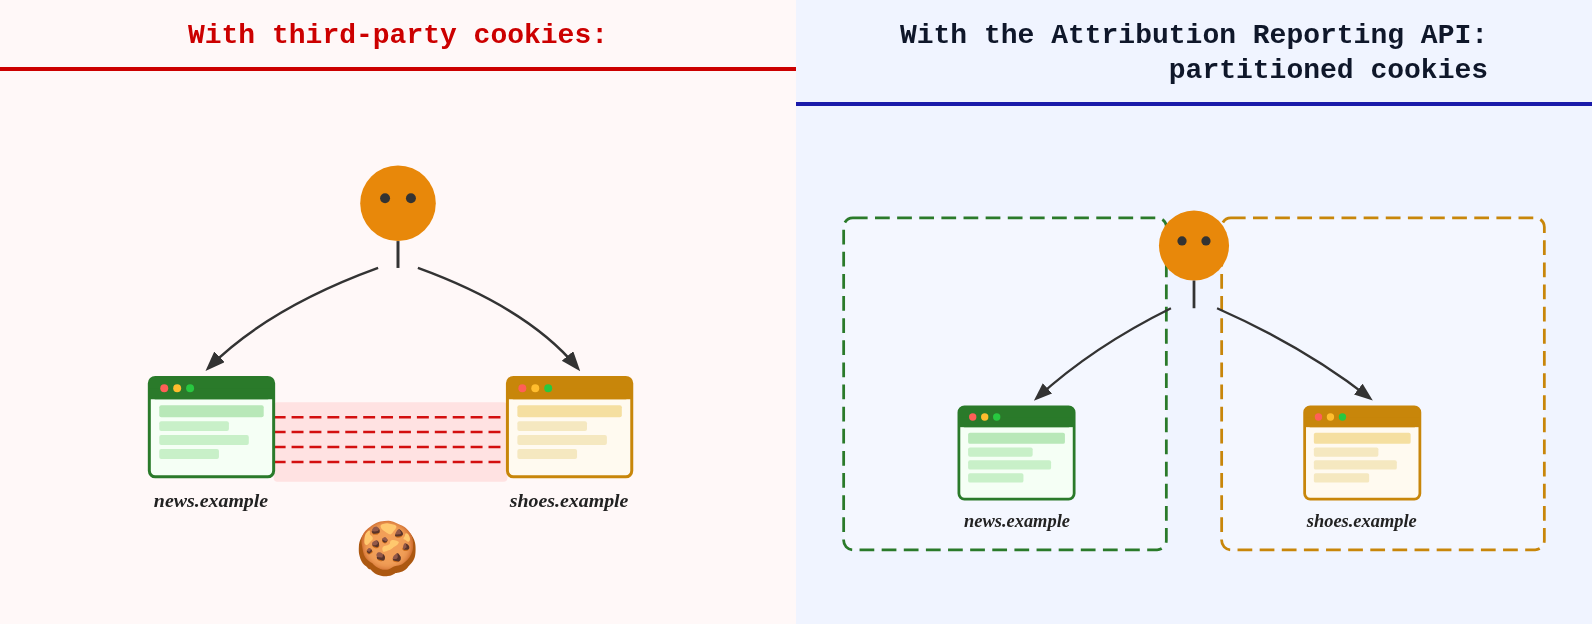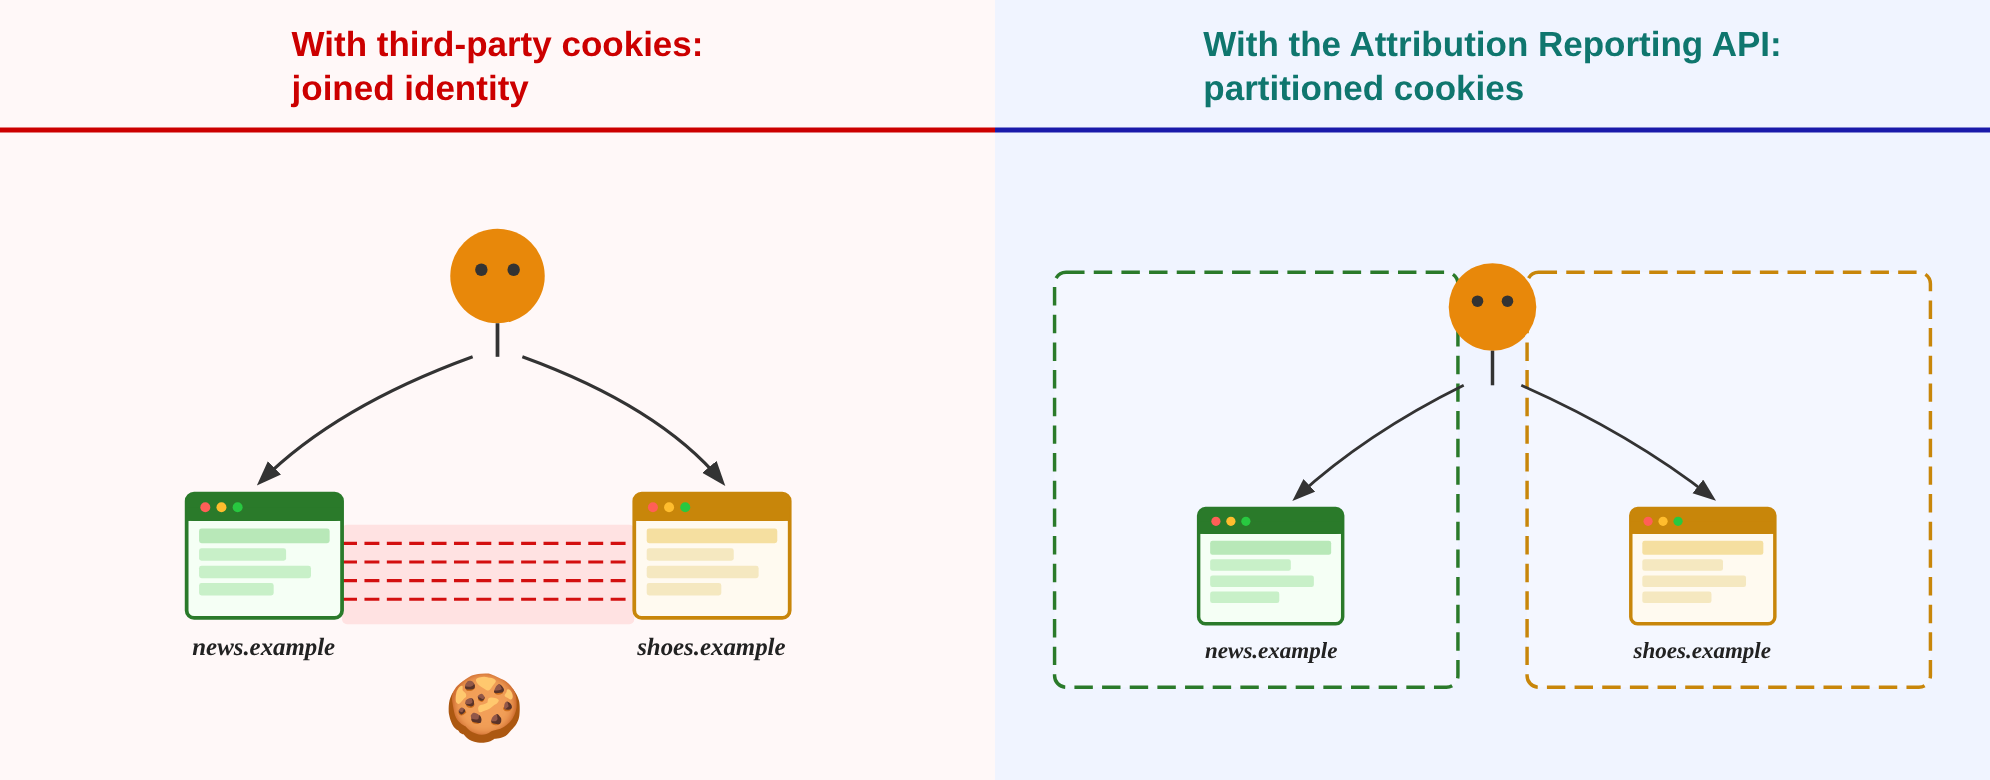--- a/index.html
+++ b/index.html
@@ -18,32 +18,32 @@
       align-items: center;
       padding: 0;
     }
     .panel-left {
       background: #fff8f8;
     }
     .panel-right {
       background: #f0f4ff;
     }
     .panel-title {
-      font-family: Liberation Sans, sans-serif;
+      font-family: Liberation Mono, monospace;
       font-size: 28px;
       font-weight: 900;
-      text-align: left;
+      text-align: right;
       padding: 18px 30px 14px;
       line-height: 1.25;
     }
     .panel-left .panel-title {
       color: #cc0000;
     }
     .panel-right .panel-title {
-      color: #0f766e;
+      color: #0f172a;
     }
     .divider {
       width: 100%;
       height: 4px;
       margin-bottom: 20px;
     }
     .panel-left .divider { background: #cc0000; }
     .panel-right .divider { background: #1a1aaa; }
 
     .diagram {
@@ -61,21 +61,20 @@
       width: 100%;
       height: 100%;
     }
   </style>
 </head>
 <body>
 
 <div class="panel panel-left">
   <div class="panel-title">
     <span>With third-party cookies:</span><br>
-    <span>joined identity</span>
   </div>
   <div class="divider"></div>
   <div class="diagram">
     <svg viewBox="0 0 760 430" xmlns="http://www.w3.org/2000/svg">
 
       <circle cx="380" cy="65" r="38" fill="#e8880a"></circle>
       <circle cx="367" cy="60" r="5" fill="#333"></circle>
       <circle cx="393" cy="60" r="5" fill="#333"></circle>
 
       <line x1="380" y1="103" x2="380" y2="130" stroke="#333" stroke-width="3"></line>

